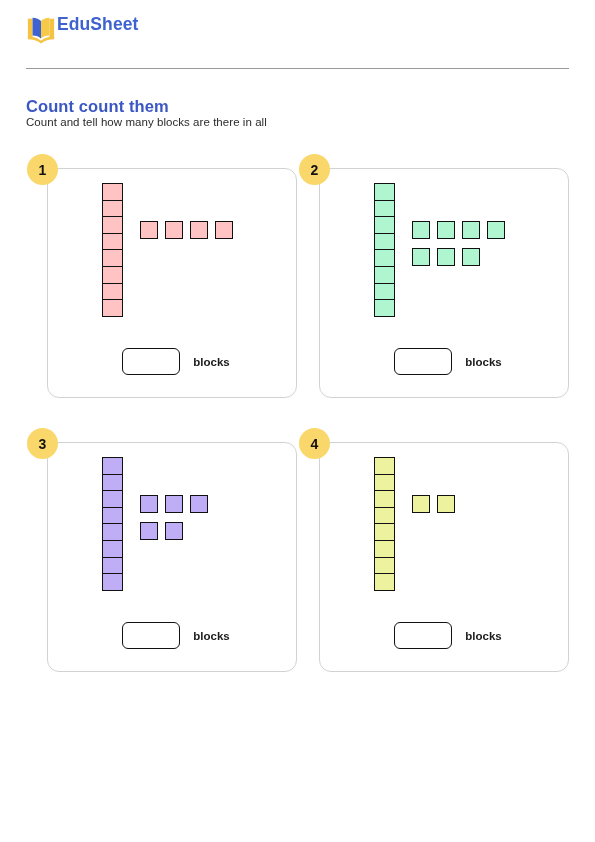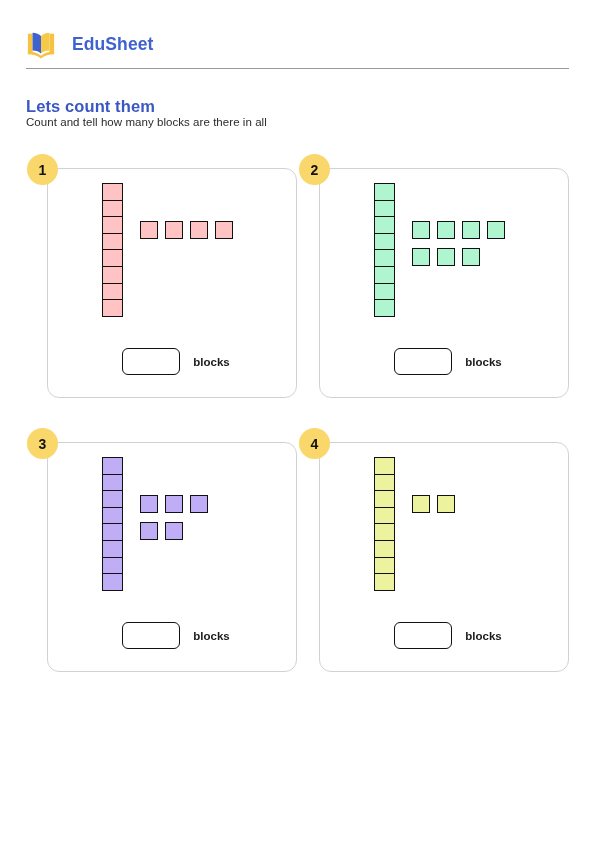--- a/index.html
+++ b/index.html
@@ -19,24 +19,24 @@
     position: relative;
     width: 595px;
     height: 842px;
     box-sizing: border-box;
     padding: 0 26px;
   }
 
   
   .brand-row {
     display: flex;
-    align-items: center;
-    gap: 16px;
+    align-items: flex-start;
+    gap: 1px;
     height: 62px;
-    padding-top: 26px;
+    padding-top: 14px;
     box-sizing: border-box;
   }
   .brand-logo {
     width: 30px;
     height: 30px;
     display: block;
     flex: none;
   }
   .brand-name {
     font-size: 17.5px;
@@ -179,21 +179,21 @@
       <path d="M25 5 h5 v21 h-5 z" fill="#f5c242"></path>
       <path d="M7 4 c4 0 7 1.6 9 3.4 V26 c-2-1.8-5-3-9-3 z" fill="#3e63d0"></path>
       <path d="M25 4 c-4 0-7 1.6-9 3.4 V26 c2-1.8 5-3 9-3 z" fill="#f7c948"></path>
       <path d="M2 24 c5.5 0 10 1.6 14 4.4 4-2.8 8.5-4.4 14-4.4 v3 c-5.5 0-10 1.6-14 4.4 -4-2.8-8.5-4.4-14-4.4 z" fill="#f5c242"></path>
     </svg>
     <span class="brand-name">EduSheet</span>
   </div>
 
   <div class="divider"></div>
 
-  <div class="sheet-title">Lets count them</div>
+  <div class="sheet-title">Count count them</div>
   <div class="sheet-instruction">Count and tell how many blocks are there in all</div>
 
   <div class="card-grid">
 
     <div class="card">
       <div class="card-badge">1</div>
       <div class="blocks-area">
         <div class="tower">
             <div class="cube" style="background: rgb(255, 195, 195);"></div>
             <div class="cube" style="background: rgb(255, 195, 195);"></div>

